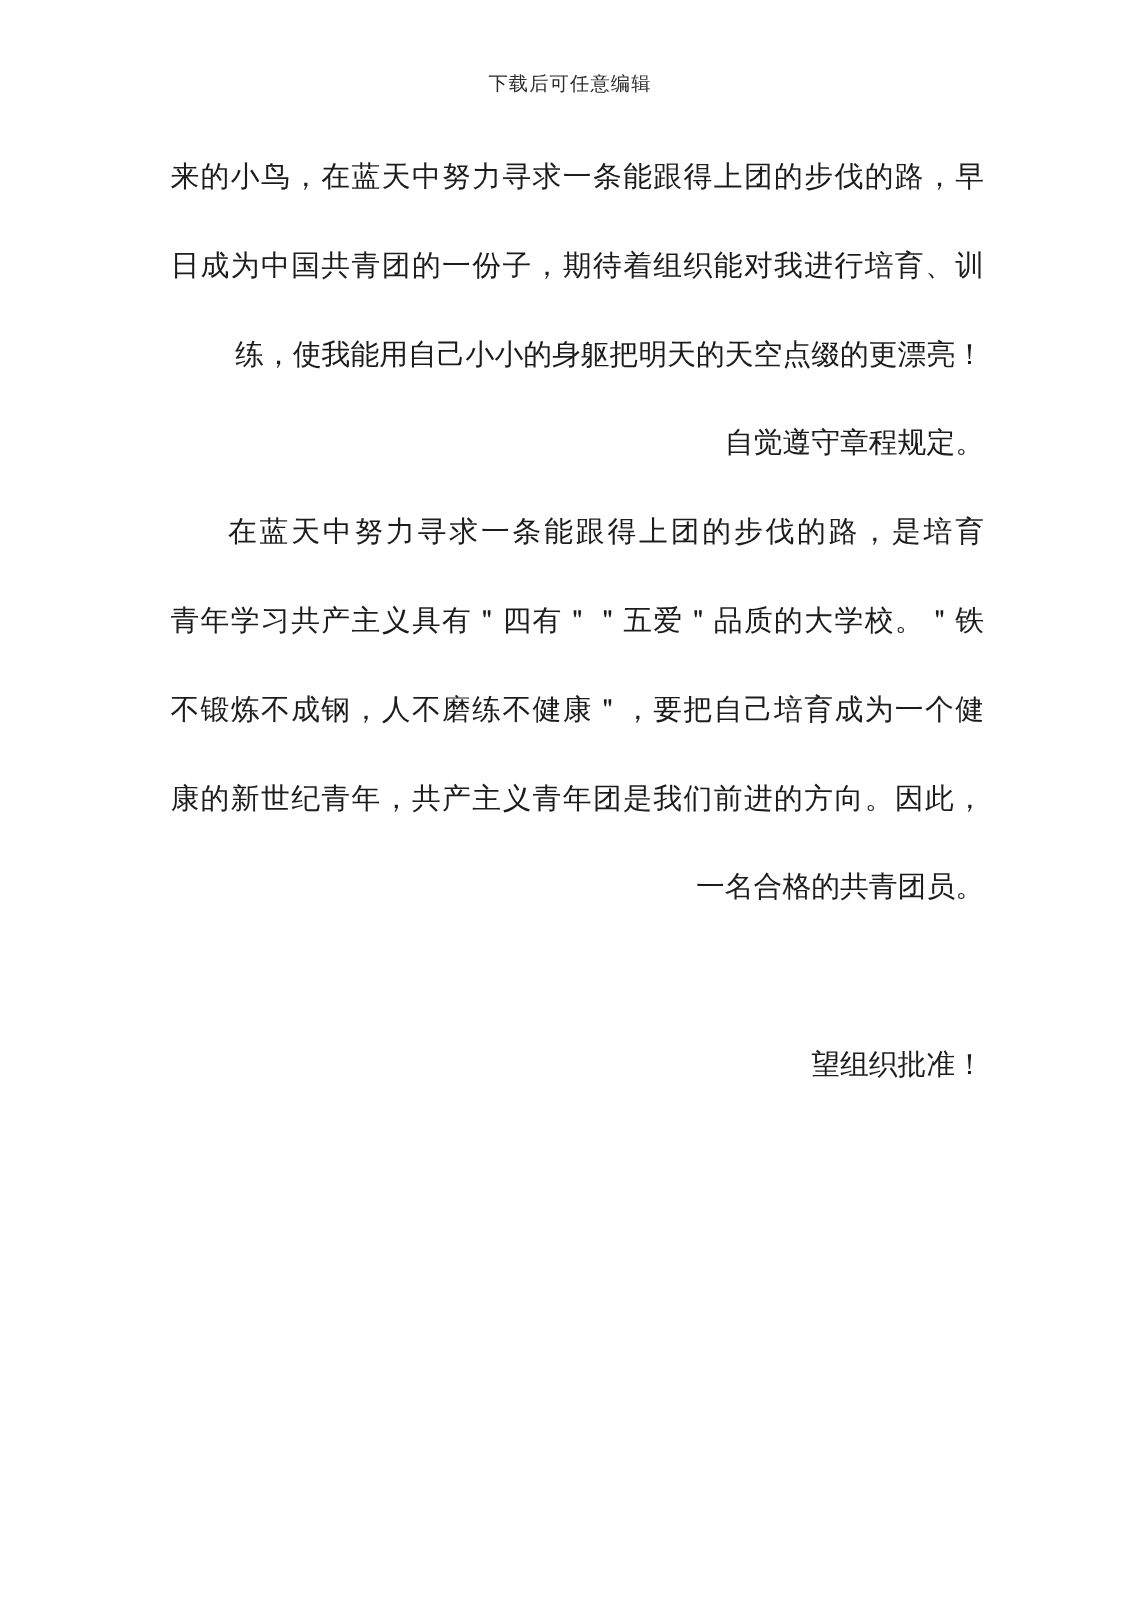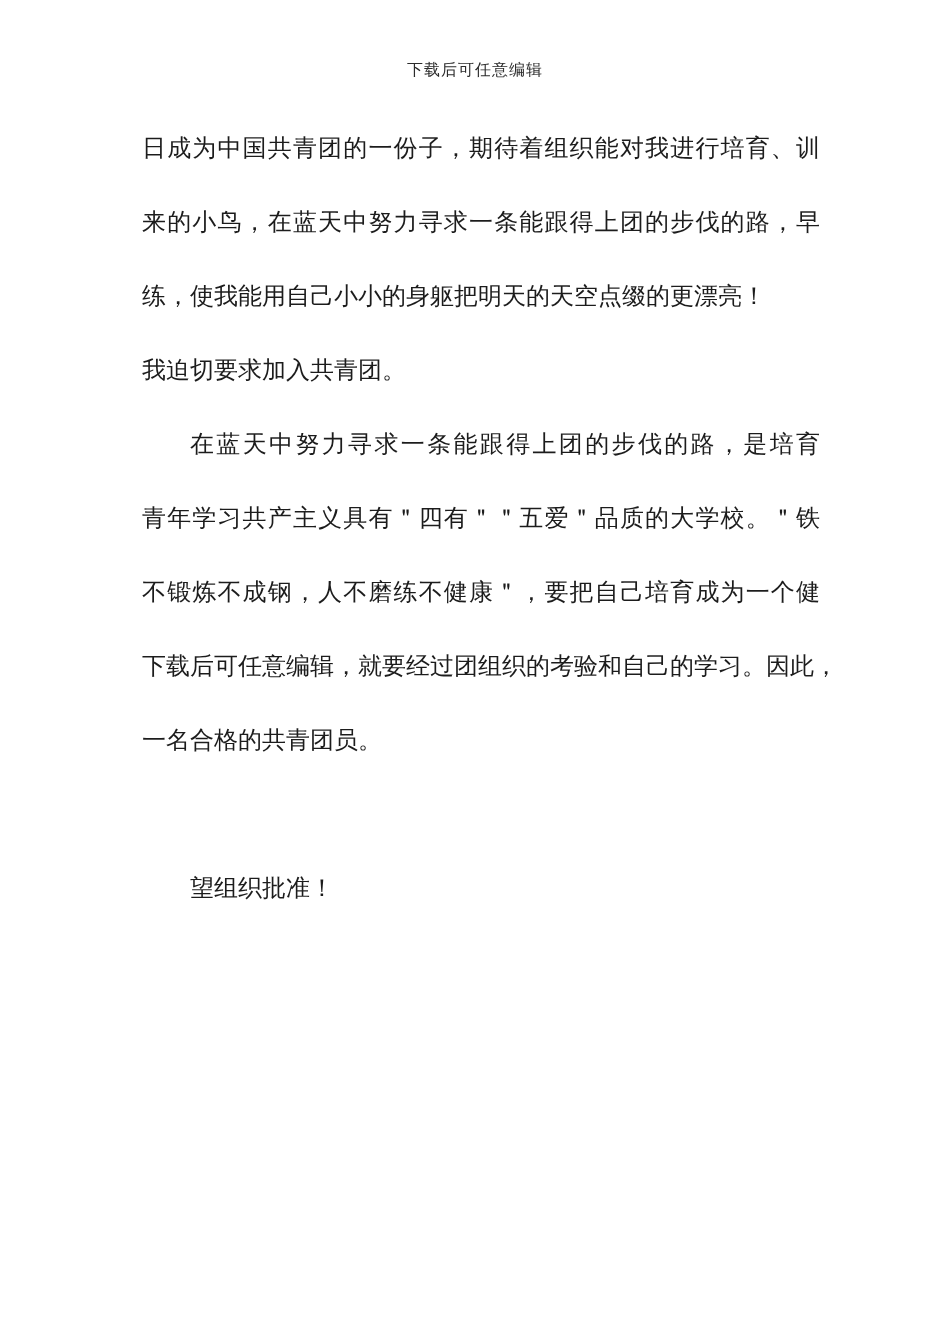--- a/index.html
+++ b/index.html
@@ -30,21 +30,21 @@
     top: 111px;
     left: 142px;
     width: 678px;
     font-size: 24px;
     color: #1c1c1c;
   }
   .line {
     height: 74px;
     line-height: 74px;
     white-space: nowrap;
-    text-align: left;
+    text-align: right;
   }
   .line.j {
     text-align: justify;
     text-align-last: justify;
     -moz-text-align-last: justify;
   }
   .line.ind {
     text-indent: 2em;
   }
   .line.blank {
@@ -68,28 +68,28 @@
   .page-footer .num { color: #58a2e5; }
 </style>
 </head>
 <body>
 
 <div class="page">
 
   <div class="page-header">下载后可任意编辑</div>
 
   <div class="doc-body">
+    <div class="line j">来的小鸟，在蓝天中努力寻求一条能跟得上团的步伐的路，早</div>
     <div class="line j">日成为中国共青团的一份子，期待着组织能对我进行培育、训</div>
-    <div class="line j">来的小鸟，在蓝天中努力寻求一条能跟得上团的步伐的路，早</div>
     <div class="line">练，使我能用自己小小的身躯把明天的天空点缀的更漂亮！</div>
-    <div class="line">我迫切要求加入共青团。</div>
+    <div class="line">自觉遵守章程规定。</div>
     <div class="line j ind">在蓝天中努力寻求一条能跟得上团的步伐的路，是培育</div>
     <div class="line j">青年学习共产主义具有＂四有＂＂五爱＂品质的大学校。＂铁</div>
     <div class="line j">不锻炼不成钢，人不磨练不健康＂，要把自己培育成为一个健</div>
-    <div class="line j">下载后可任意编辑，就要经过团组织的考验和自己的学习。因此，</div>
+    <div class="line j">康的新世纪青年，共产主义青年团是我们前进的方向。因此，</div>
     <div class="line">一名合格的共青团员。</div>
     <div class="line blank"></div>
     <div class="line ind">望组织批准！</div>
   </div>
 
   <div class="page-footer">
     <span class="gap-wide">第</span>
     <span class="num gap">2</span>
     <span class="gap">页</span>
     <span class="gap">共</span>

